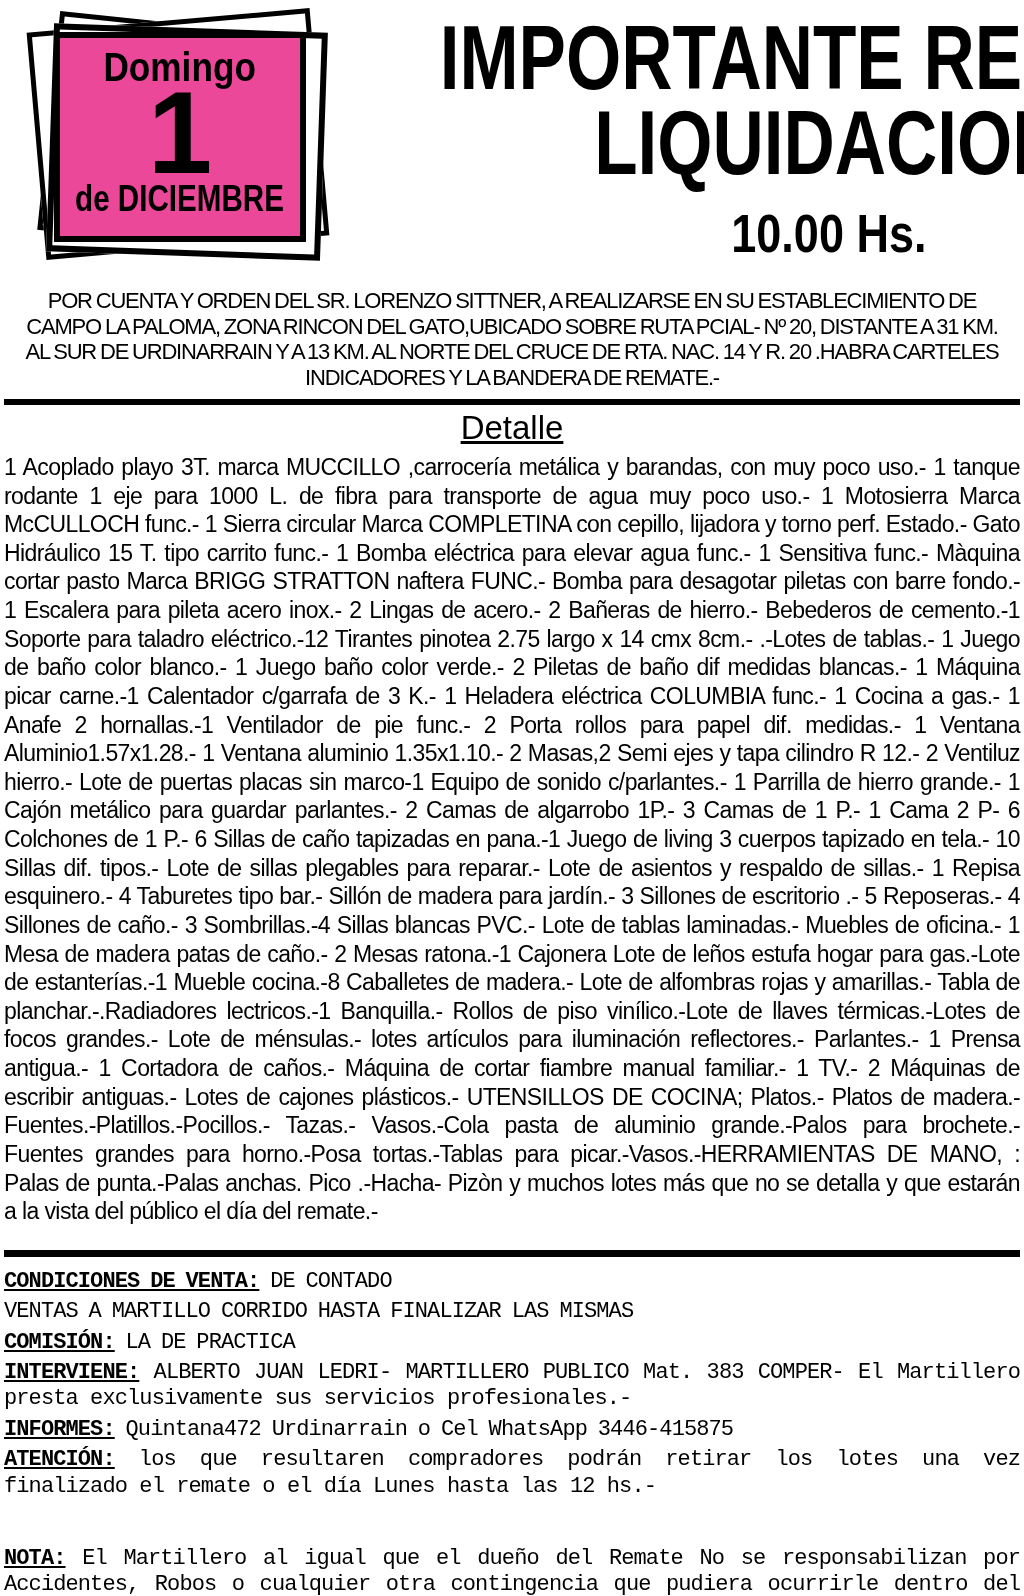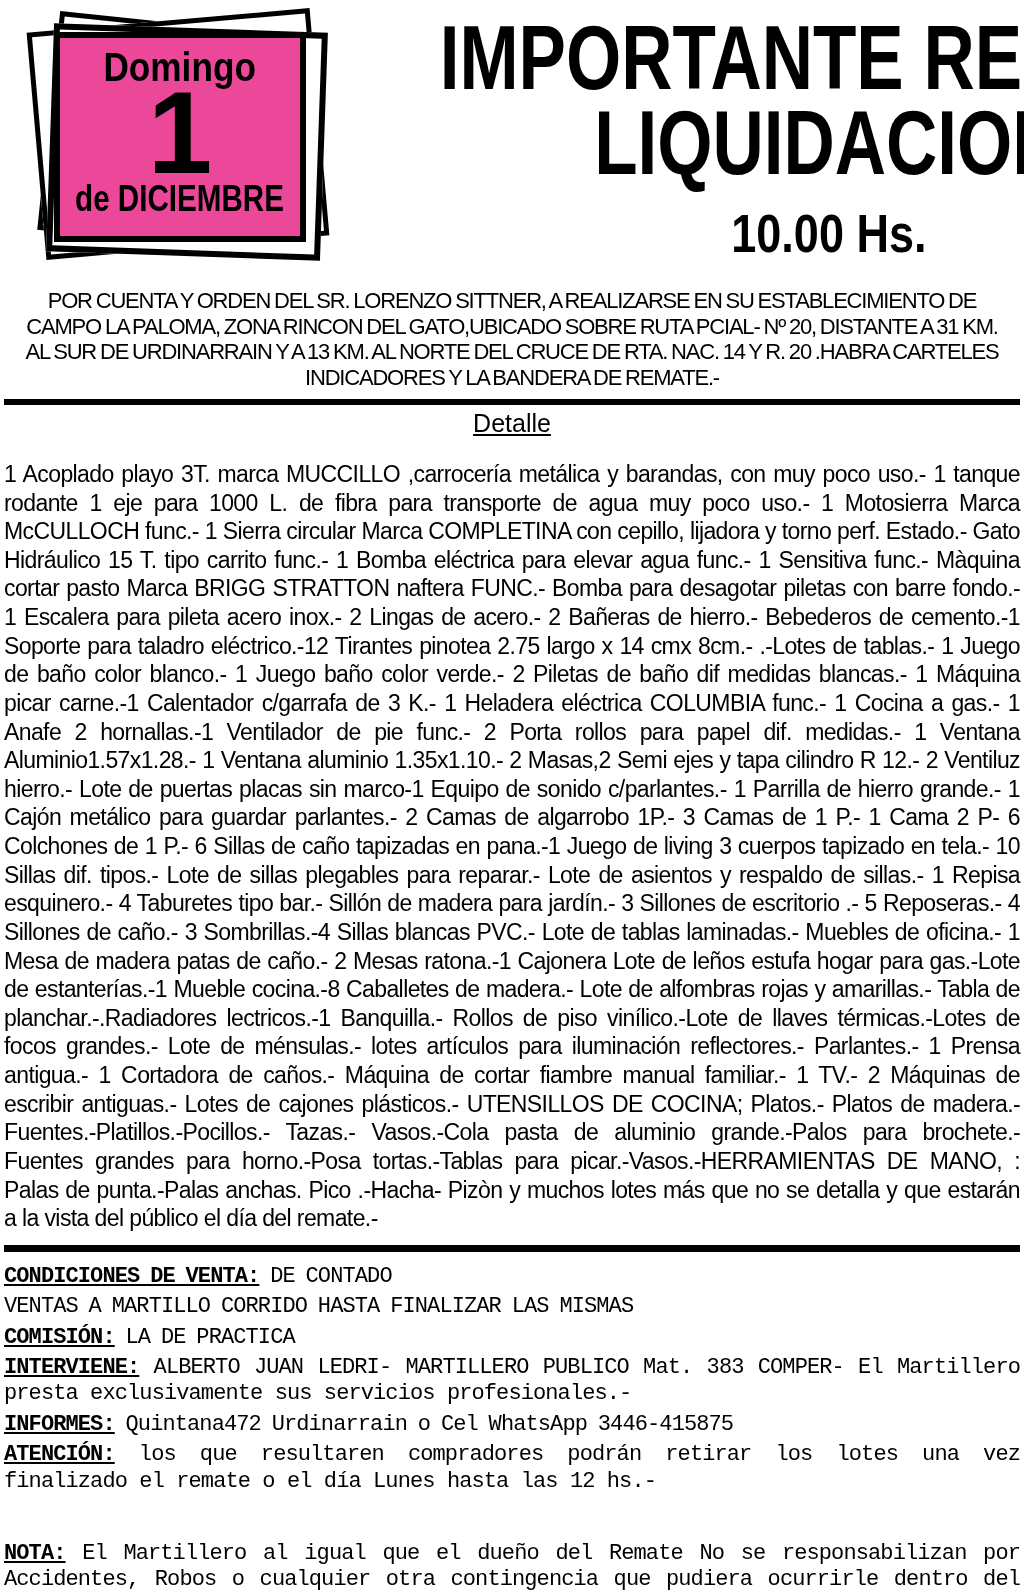--- a/index.html
+++ b/index.html
@@ -36,26 +36,26 @@
   
   .intro {
     margin:16px 12px 8px; text-align:center;
     font-size:22px; line-height:1.17; letter-spacing:-1.2px; word-spacing:-1px;
   }
 
   .rule  { border:none; border-top:6px solid #000000; margin:3px 0; }
   .rule2 { border-top-width:7px; margin-top:8px; }
 
   .detalle {
-    margin:4px 0 22px; text-align:center;
-    font-size:25px; font-weight:400; text-decoration:underline;
+    margin:4px 0 6px; text-align:center;
+    font-size:33px; font-weight:400; text-decoration:underline;
   }
 
   .body-text {
-    margin:0 0 12px; text-align:justify;
+    margin:0 0 24px; text-align:justify;
     font-size:23px; line-height:1.245; letter-spacing:-0.6px;
   }
 
   
   .conditions { margin-top:12px; font-size:22px; line-height:1.2; letter-spacing:-0.9px; word-spacing:-1.5px; }
   .cond-row { margin:0 0 4px;font-family:Liberation Mono, monospace; }
   .cond-row.justify { text-align:justify; word-spacing:normal; }
   .cond-label { font-weight:bold; text-decoration:underline; }
   .gap-top { margin-top:46px; }
 </style>

